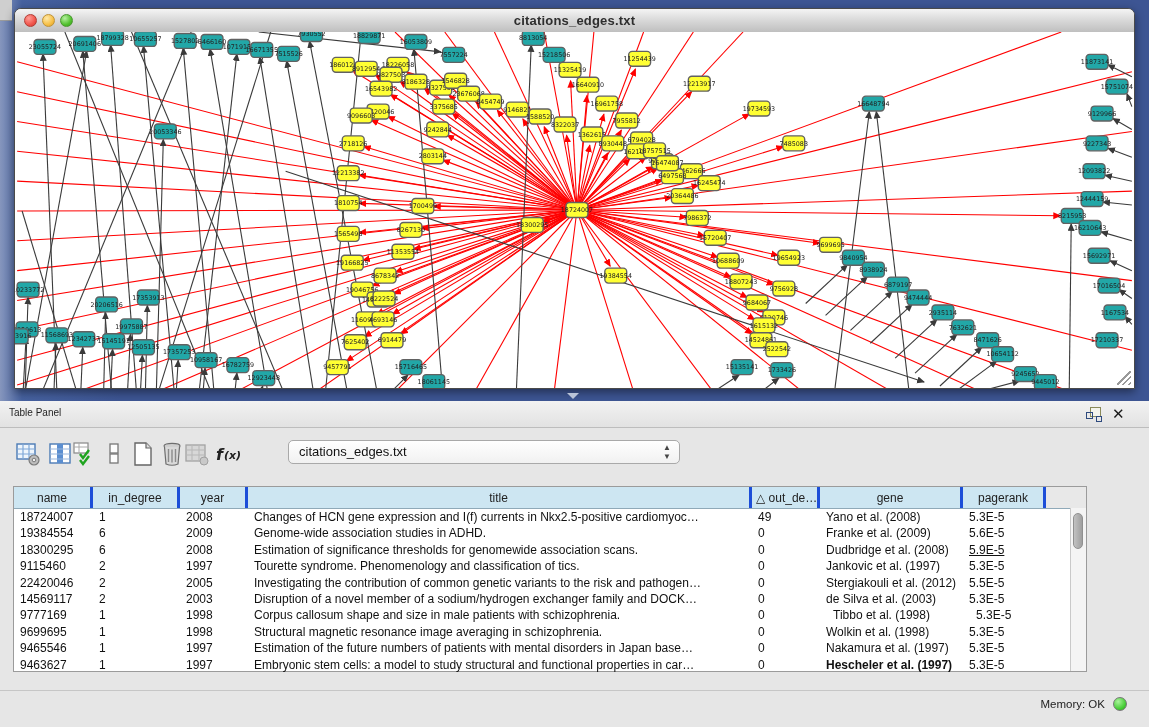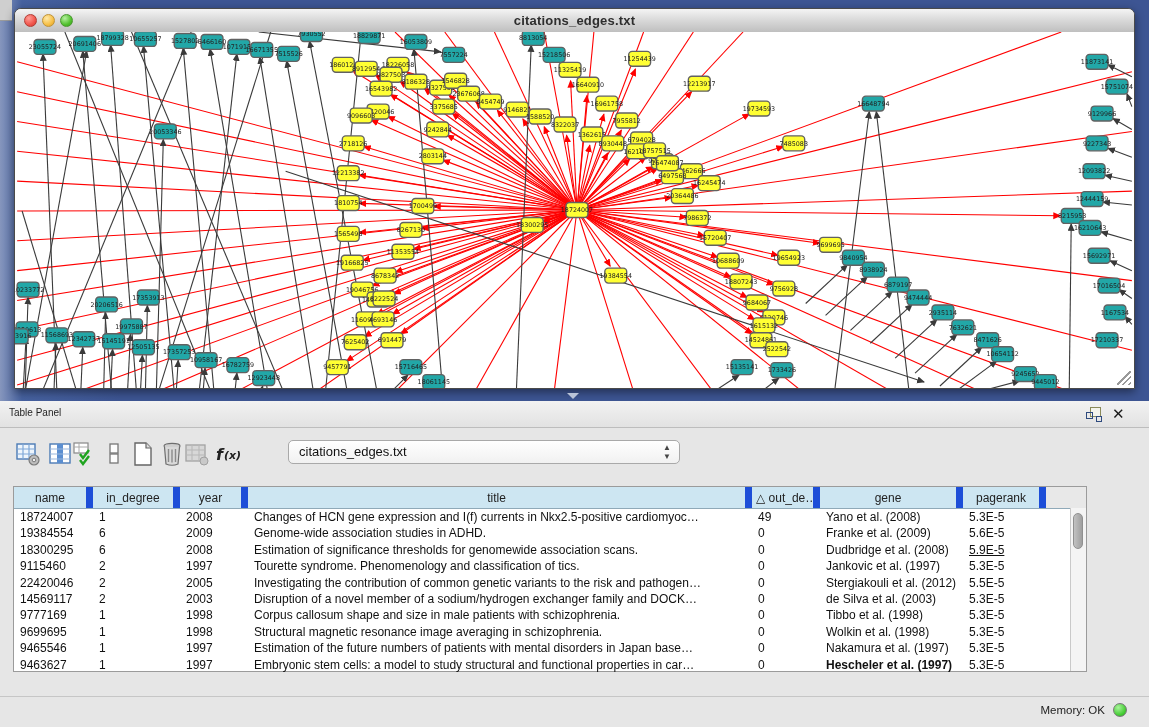--- a/index.html
+++ b/index.html
@@ -61,40 +61,40 @@
   .combo{
     position:absolute;left:288px;top:13px;width:392px;height:24px;
     background:linear-gradient(#ffffff,#f1f1f1);
     border:1px solid #a9a9a9;border-radius:5px;box-sizing:border-box;
     font-size:13px;color:#111;line-height:22px;padding-left:10px;
   }
   .combo .arrows{position:absolute;right:8px;top:2px;font-size:8px;line-height:9px;color:#444;text-align:center;}
   
   .dtable{position:absolute;left:13px;top:85px;width:1074px;height:186px;background:#fff;border:1px solid #9b9b9b;box-sizing:border-box;}
   .thead{display:flex;height:21px;background:#cde6f2;border-bottom:1px solid #8fa9b8;}
-  .th{box-sizing:border-box;border-right:7px solid #1d4ed8;font-size:12px;color:#222;
+  .th{box-sizing:border-box;border-right:3px solid #1d4ed8;font-size:12px;color:#222;
       display:flex;align-items:center;justify-content:center;overflow:hidden;white-space:nowrap;}
   .th.left{justify-content:flex-start;padding-left:4px;}
   .th-blank{flex:1;background:#e8e8e8;border-right:none;}
   .tbody{position:relative;}
   .trow{display:flex;height:16.4px;font-size:12px;color:#111;}
   .td{box-sizing:border-box;padding-left:6px;overflow:hidden;white-space:nowrap;line-height:16.4px;}
   .vscroll{position:absolute;right:0;top:21px;width:15px;height:163px;background:#f4f4f4;border-left:1px solid #c9c9c9;}
   .vthumb{position:absolute;left:2px;top:5px;width:10px;height:36px;border-radius:5px;background:linear-gradient(90deg,#c2c2c2,#9f9f9f);border:1px solid #909090;box-sizing:border-box;}
   
   .tabbar{position:absolute;left:0;top:274px;width:1149px;height:24px;text-align:center;}
   .seg{
     display:inline-flex;border:1px solid #9a9a9a;border-radius:5px;overflow:hidden;
     background:linear-gradient(#fdfdfd,#ececec);height:20px;box-shadow:0 1px 0 rgba(255,255,255,.7);
   }
   .seg-btn{font-size:12.5px;color:#1c1c1c;line-height:20px;padding:0 16px;border-right:1px solid #b5b5b5;}
   .seg-btn:last-child{border-right:none;}
   .seg-btn.sel{background:linear-gradient(#7e7e7e,#636363);color:#efefef;border-right:1px solid #5c5c5c;}
   
-  .statusbar{position:absolute;left:0;top:295px;width:1149px;height:27px;border-top:1px solid #c6c6c6;background:#e6e6e6;}
+  .statusbar{position:absolute;left:0;top:289px;width:1149px;height:27px;border-top:1px solid #c6c6c6;background:#e6e6e6;}
   .mem{position:absolute;right:44px;top:7px;font-size:11.5px;color:#222;}
   .mem-dot{position:absolute;right:22px;top:6px;width:14px;height:14px;border-radius:50%;
     background:radial-gradient(circle at 35% 30%,#a9f49b,#44cc33 65%,#2fa422);border:1px solid #777;box-sizing:border-box;}
   svg text{font-family:"DejaVu Sans",sans-serif;}
 </style>
 </head>
 <body>
 
 <div class="desktop"></div>
 <div class="behind-sliver"></div>
@@ -929,21 +929,21 @@
           <div class="td" style="width: 68px;">0</div>
           <div class="td" style="width: 143px;">de Silva et al. (2003)</div>
           <div class="td" style="width: 83px;">5.3E-5</div>
         </div>
         <div class="trow">
           <div class="td" style="width: 79px;">9777169</div>
           <div class="td" style="width: 87px;">1</div>
           <div class="td" style="width: 68px;">1998</div>
           <div class="td" style="width: 504px;">Corpus callosum shape and size in male patients with schizophrenia.</div>
           <div class="td" style="width: 68px;">0</div>
-          <div class="td" style="width: 143px;">Tibbo et al. (1998)</div>
+          <div class="td" style="width: 143px; margin-left: 7px;">Tibbo et al. (1998)</div>
           <div class="td" style="width: 83px;">5.3E-5</div>
         </div>
         <div class="trow">
           <div class="td" style="width: 79px;">9699695</div>
           <div class="td" style="width: 87px;">1</div>
           <div class="td" style="width: 68px;">1998</div>
           <div class="td" style="width: 504px;">Structural magnetic resonance image averaging in schizophrenia.</div>
           <div class="td" style="width: 68px;">0</div>
           <div class="td" style="width: 143px;">Wolkin et al. (1998)</div>
           <div class="td" style="width: 83px;">5.3E-5</div>

